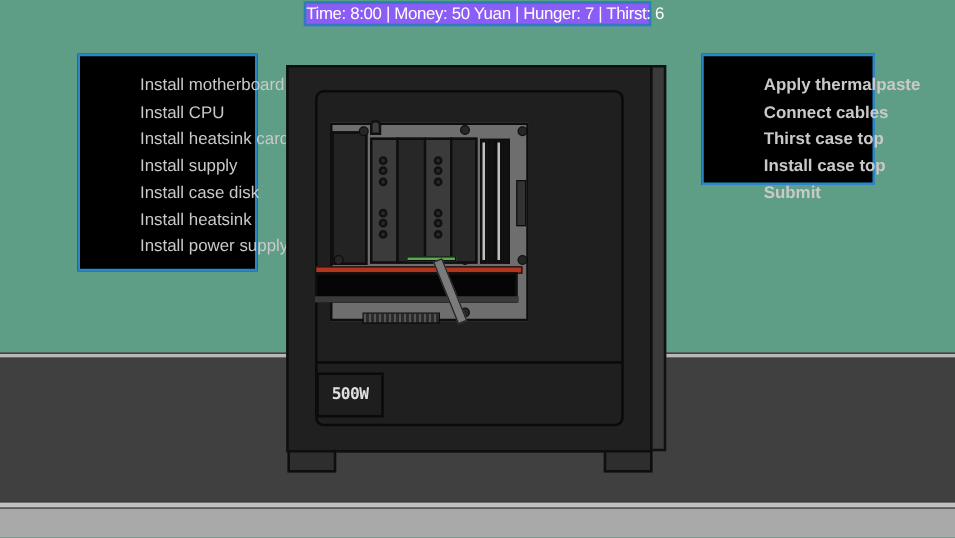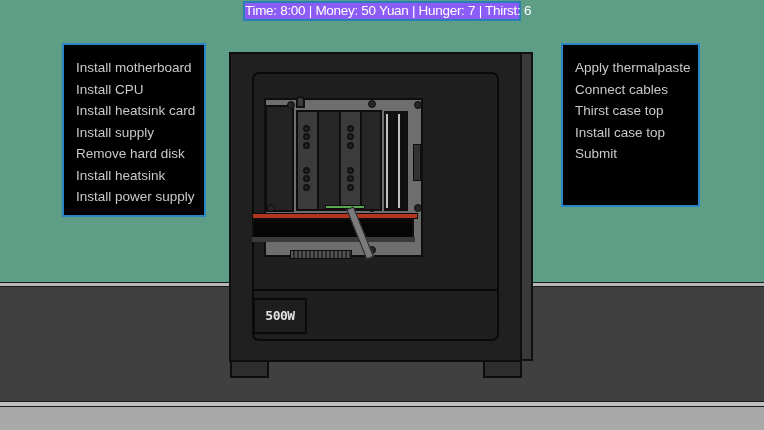--- a/index.html
+++ b/index.html
@@ -9,23 +9,23 @@
   .floor-line1 { left:0; top:282px; width:764px; height:5px; background:#b8b8b8; border-top:1px solid #1a1a1a; border-bottom:1px solid #1a1a1a; }
   .floor { left:0; top:287px; width:764px; height:115px; background:#404040; }
   .floor-line2 { left:0; top:401px; width:764px; height:6px; background:#c0c0c0; border-top:1px solid #1a1a1a; border-bottom:1px solid #1a1a1a; }
   .floor-front { left:0; top:407px; width:764px; height:23px; background:#a9a9a9; }
 
   
   .status { left:243px; top:1px; width:278px; height:20px; background:#8b5cf6; border:2px solid #2a7fb8; color:#fff; font-size:13.5px; line-height:16px; text-align:center; white-space:nowrap; letter-spacing:-0.3px; }
 
   
   .menu { background:#000; border:2px solid #2a86c4; padding:12px 0 0 12px; }
-  .menu-item { color:#c9c9c9; font-size:13.5px; height:21.5px; line-height:21.5px; white-space:nowrap; cursor:pointer; }
+  .menu-item { color:#c9c9c9; font-size:13.5px; height:21.5px; line-height:21.5px; white-space:nowrap; cursor:pointer;margin-left:36px; }
   .menu-left { left:62px; top:43px; width:144px; height:174px; }
-  .menu-right { left:561px; top:43px; width:139px; height:164px; }
+  .menu-right { left:561px; top:43px; width:139px; height:105px;font-weight:bold; }
 
   
   .case-side { left:519px; top:52px; width:14px; height:309px; background:#3a3a3a; border:2px solid #111; }
   .case { left:229px; top:52px; width:293px; height:310px; background:#202020; border:2px solid #0e0e0e; }
   .foot { top:360px; height:18px; background:#2e2e2e; border:2px solid #0e0e0e; }
   .foot-l { left:230px; width:39px; }
   .foot-r { left:483px; width:39px; }
   .panel { left:252px; top:72px; width:247px; height:269px; border:2px solid #0a0a0a; border-radius:7px; background:#1f1f1f; }
   .divider { left:253px; top:289px; width:245px; height:2px; background:#0a0a0a; }
   .psu { left:253px; top:298px; width:54px; height:36px; background:#1e1e1e; border:2px solid #0a0a0a; color:#e0e0e0; font-size:13px; font-weight:bold; text-align:center; line-height:32px; font-family:"DejaVu Sans Mono", monospace; letter-spacing:-0.5px; }
@@ -56,21 +56,21 @@
 <div class="abs floor-line2"></div>
 <div class="abs floor-front"></div>
 
 <div class="abs status">Time: 8:00 | Money: 50 Yuan | Hunger: 7 | Thirst: 6</div>
 
 <div class="abs menu menu-left">
   <div class="menu-item">Install motherboard</div>
   <div class="menu-item">Install CPU</div>
   <div class="menu-item">Install heatsink card</div>
   <div class="menu-item">Install supply</div>
-  <div class="menu-item">Remove hard disk</div>
+  <div class="menu-item">Install case disk</div>
   <div class="menu-item">Install heatsink</div>
   <div class="menu-item">Install power supply</div>
 </div>
 
 <div class="abs menu menu-right">
   <div class="menu-item">Apply thermalpaste</div>
   <div class="menu-item">Connect cables</div>
   <div class="menu-item">Thirst case top</div>
   <div class="menu-item">Install case top</div>
   <div class="menu-item">Submit</div>

